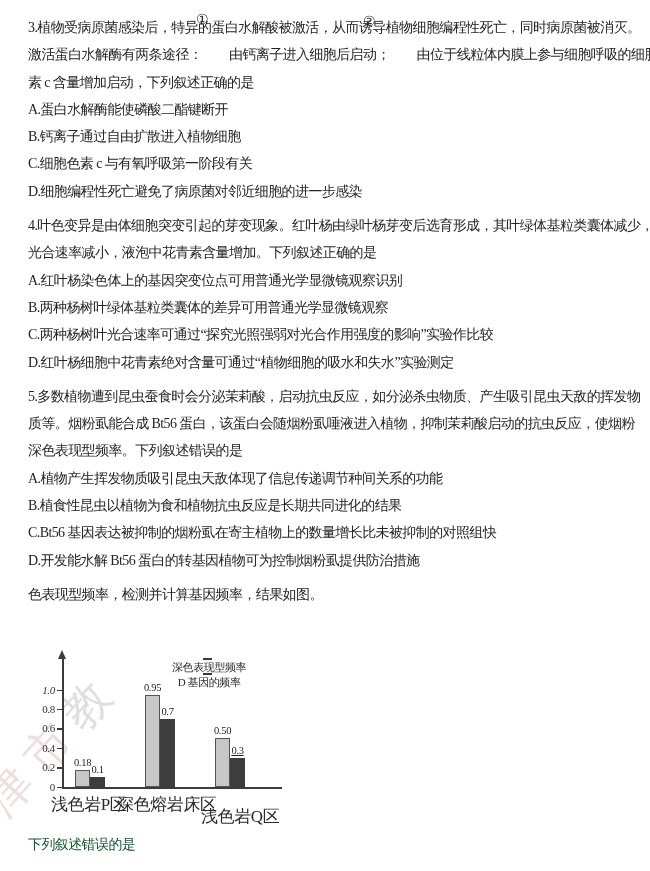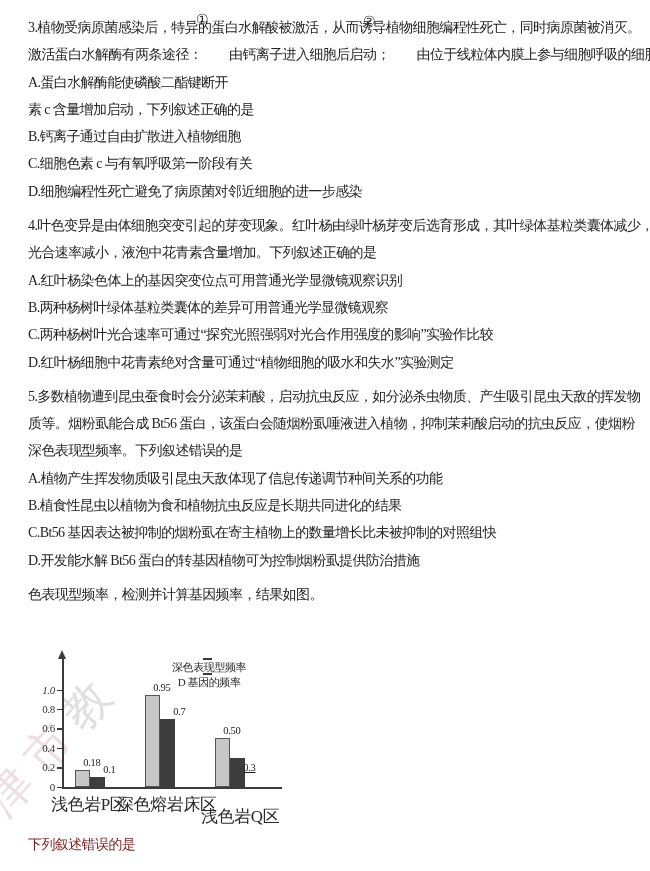--- a/index.html
+++ b/index.html
@@ -28,60 +28,60 @@
   }
   .x-axis{position:absolute;left:17px;top:135px;width:220px;height:1.8px;background:#3b3b3b;}
   .ytick-dash{position:absolute;width:5px;height:1.5px;background:#3b3b3b;}
   .ytick-label{
     position:absolute;width:28px;text-align:right;font-size:11px;color:#333;
     line-height:11px;letter-spacing:-0.3px;
   }
   .bar{position:absolute;box-sizing:border-box;}
   .bar.s0{border:1px solid #555;}
   .bar-value{
-    position:absolute;width:36px;text-align:right;font-size:10.5px;color:#222;
+    position:absolute;width:36px;text-align:center;font-size:10.5px;color:#222;
     line-height:11px;letter-spacing:-0.3px;
   }
   .cat-label{
     position:absolute;top:141px;font-size:17px;color:#2a2a2a;text-align:right;
     letter-spacing:-0.4px;white-space:nowrap;
   }
   .legend{position:absolute;left:127px;top:6px;}
   .legend-row{display:flex;align-items:center;height:15px;flex-direction:column;}
   .legend-swatch{width:9px;height:9px;margin-right:4px;box-sizing:border-box;}
   .legend-label{font-size:11px;color:#2a2a2a;letter-spacing:-0.4px;white-space:nowrap;}
   
   .watermark{
     position:absolute;left:-6px;top:778px;transform:rotate(-48deg);
     transform-origin:0 50%;font-size:46px;letter-spacing:12px;opacity:.55;
     pointer-events:none;white-space:nowrap;z-index:0;
   }
   .wm-a{color:rgba(196,150,150,0.55);}
   .wm-b{color:rgba(158,158,158,0.6);}
   .footer-line{
-    margin:16px 0 0 28px;font-size:14px;letter-spacing:-0.6px;color:#7f1d1d;
+    margin:16px 0 0 28px;font-size:14px;letter-spacing:-0.6px;color:#14532d;
   }
   .flow{position:absolute;left:0;top:648px;width:650px;}
 </style>
 </head>
 <body>
 
 <div class="page">
 
   <div class="watermark"><span class="wm-a">津市</span><span class="wm-b">教</span></div>
 
   <span class="circle-num" style="left:196px;top:11px;">①</span>
   <span class="circle-num" style="left:363px;top:13px;">②</span>
 
   <div class="text-col">
     <div class="qblock">
         <div class="tline">3.植物受病原菌感染后，特异的蛋白水解酸被激活，从而诱导植物细胞编程性死亡，同时病原菌被消灭。</div>
         <div class="tline">激活蛋白水解酶有两条途径：　　由钙离子进入细胞后启动；　　由位于线粒体内膜上参与细胞呼吸的细胞色</div>
+        <div class="tline">素 c 含量增加启动，下列叙述正确的是</div>
         <div class="tline">A.蛋白水解酶能使磷酸二酯键断开</div>
-        <div class="tline">素 c 含量增加启动，下列叙述正确的是</div>
         <div class="tline">B.钙离子通过自由扩散进入植物细胞</div>
         <div class="tline">C.细胞色素 c 与有氧呼吸第一阶段有关</div>
         <div class="tline">D.细胞编程性死亡避免了病原菌对邻近细胞的进一步感染</div>
       </div>
     <div class="qblock">
         <div class="tline">4.叶色变异是由体细胞突变引起的芽变现象。红叶杨由绿叶杨芽变后选育形成，其叶绿体基粒类囊体减少，</div>
         <div class="tline">光合速率减小，液泡中花青素含量增加。下列叙述正确的是</div>
         <div class="tline">A.红叶杨染色体上的基因突变位点可用普通光学显微镜观察识别</div>
         <div class="tline">B.两种杨树叶绿体基粒类囊体的差异可用普通光学显微镜观察</div>
         <div class="tline">C.两种杨树叶光合速率可通过“探究光照强弱对光合作用强度的影响”实验作比较</div>
@@ -125,21 +125,21 @@
           <div class="bar-value" style="left: 19.5px; top: 105px;">0.18</div>
           <div class="bar s0" style="left: 100px; top: 43px; width: 15px; height: 92px; background: rgb(199, 199, 199);"></div>
           <div class="bar-value" style="left: 89.5px; top: 30px;">0.95</div>
           <div class="bar s0" style="left: 170px; top: 86px; width: 15px; height: 49px; background: rgb(199, 199, 199);"></div>
           <div class="bar-value" style="left: 159.5px; top: 73px;">0.50</div>
           <div class="bar s1" style="left: 45px; top: 125px; width: 15px; height: 10px; background: rgb(61, 61, 61);"></div>
           <div class="bar-value" style="left: 34.5px; top: 112px; font-family: Liberation Serif, serif;">0.1</div>
           <div class="bar s1" style="left: 115px; top: 67px; width: 15px; height: 68px; background: rgb(61, 61, 61);"></div>
           <div class="bar-value" style="left: 104.5px; top: 54px;">0.7</div>
           <div class="bar s1" style="left: 185px; top: 106px; width: 15px; height: 29px; background: rgb(61, 61, 61);"></div>
-          <div class="bar-value" style="left: 174.5px; top: 110px; text-decoration: underline;">0.3</div>
+          <div class="bar-value" style="left: 174.5px; top: 93px; text-decoration: underline;">0.3</div>
         </div>
       <div id="chart-cats">
           <div class="cat-label" style="left: 6px; width: 62px;">浅色岩P区</div>
           <div class="cat-label" style="left: 72px; width: 68px;">深色熔岩床区</div>
           <div class="cat-label" style="left: 156px; width: 60px; margin-top: 12px;">浅色岩Q区</div>
         </div>
       <div class="legend" id="chart-legend">
           <div class="legend-row">
             <span class="legend-swatch" style="background: rgb(199, 199, 199); border: 1.5px solid rgb(58, 58, 58);"></span>
             <span class="legend-label">深色表现型频率</span>

